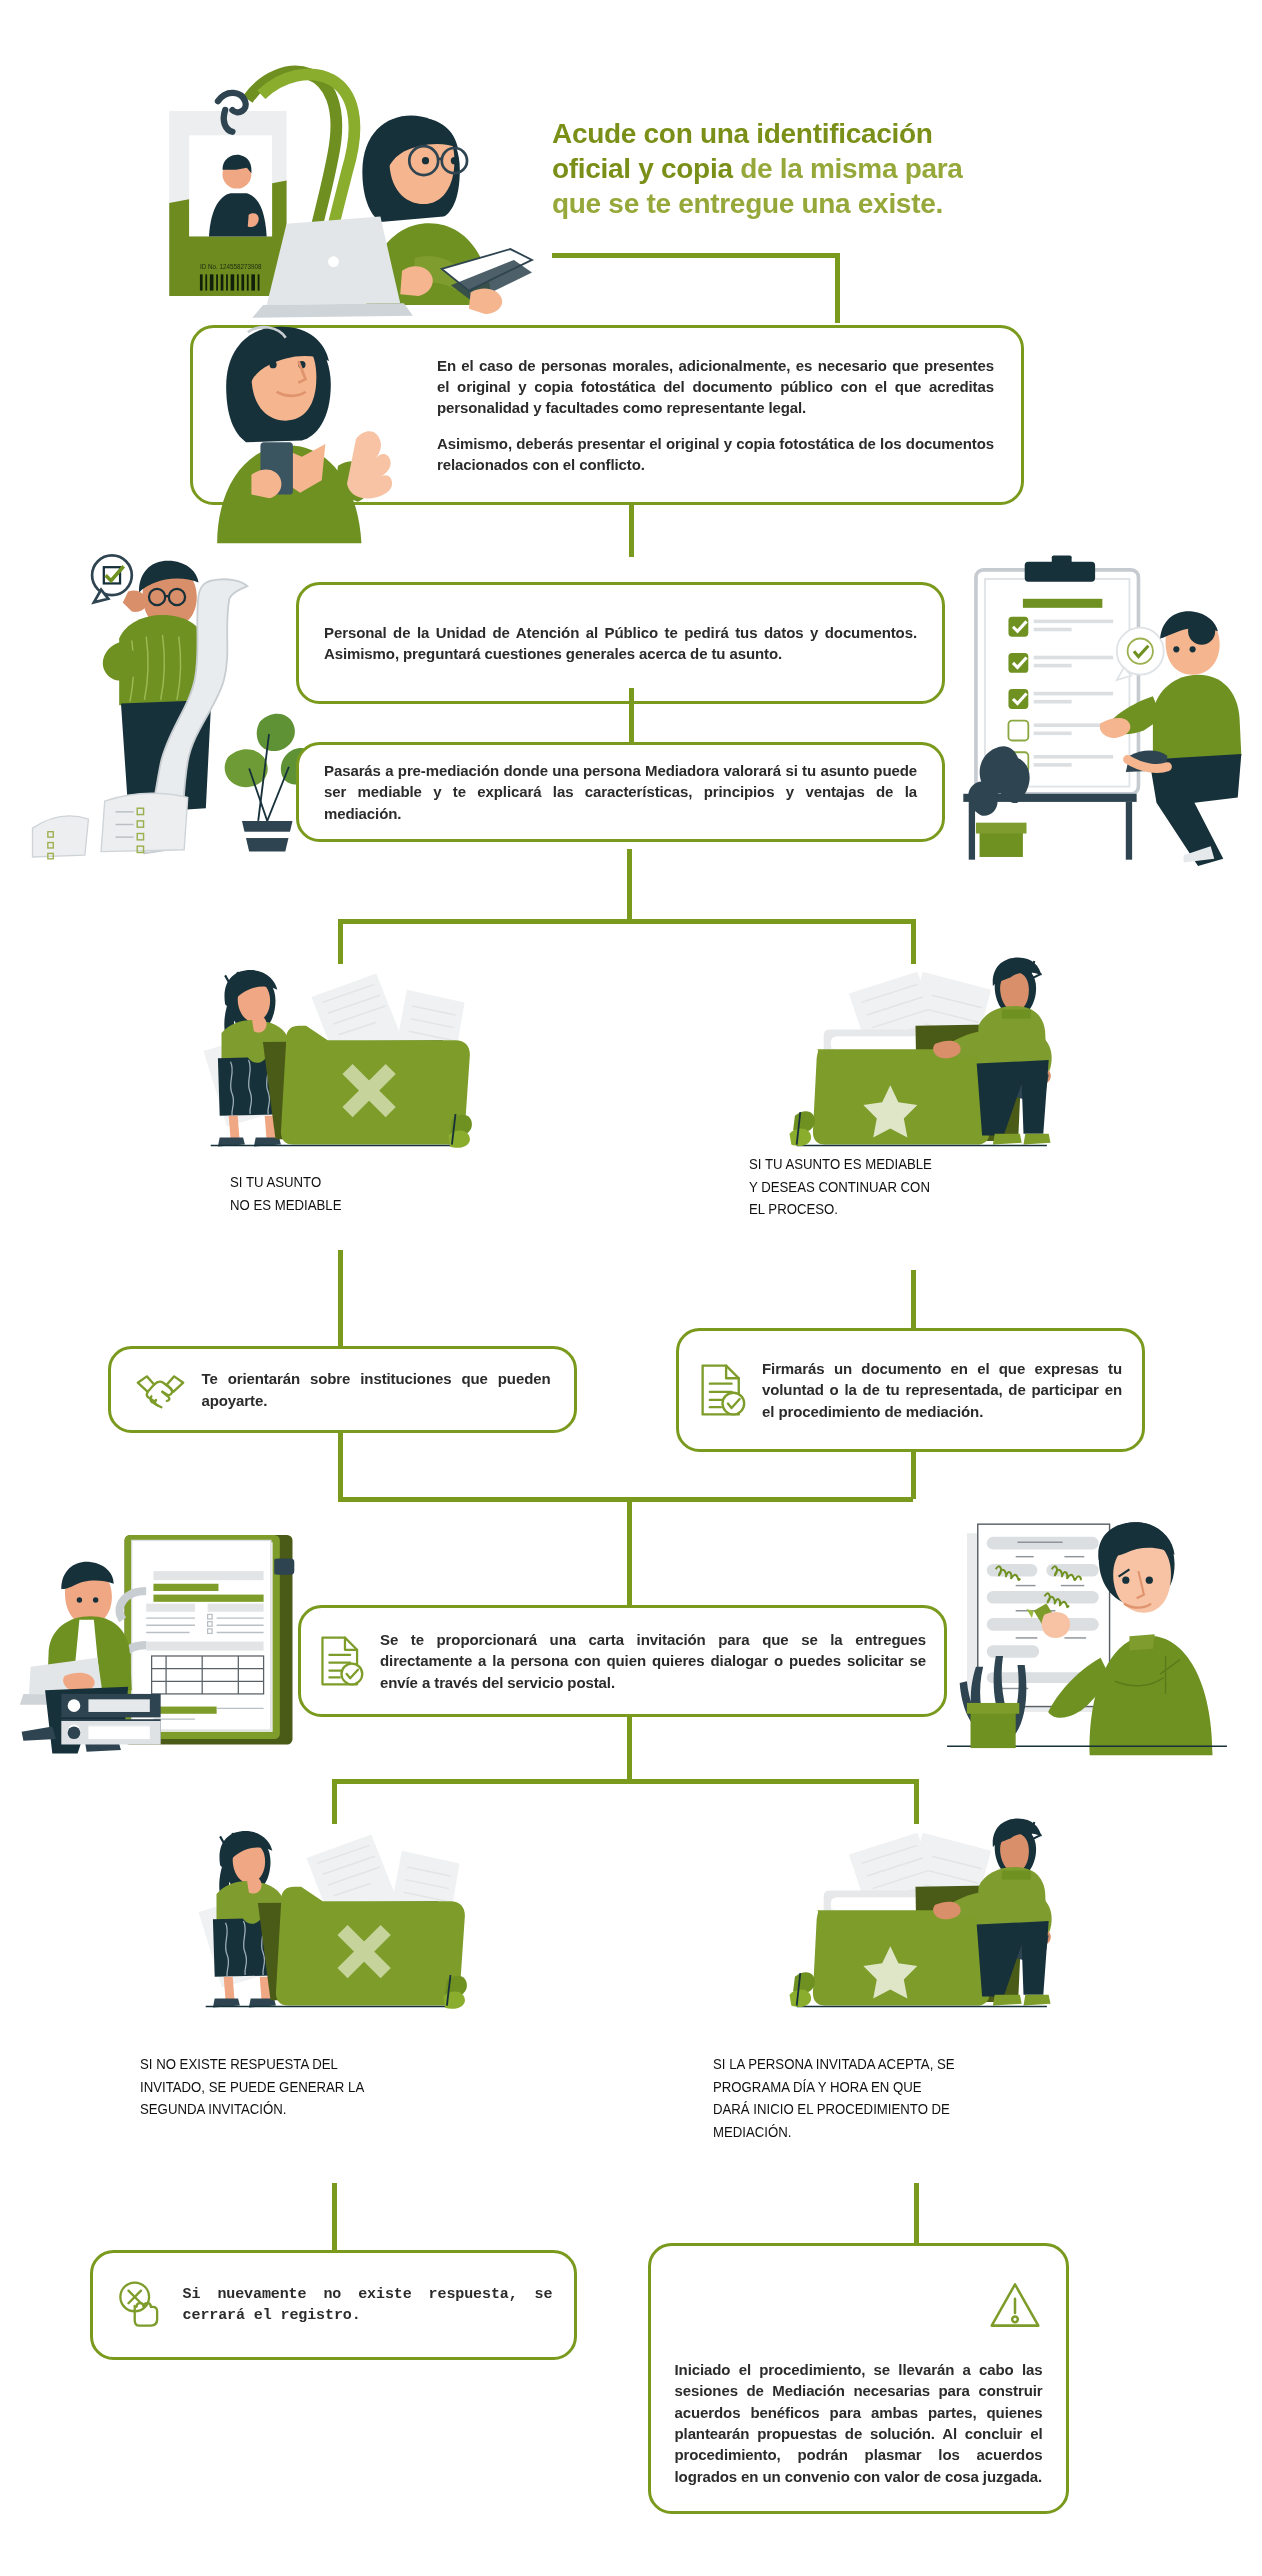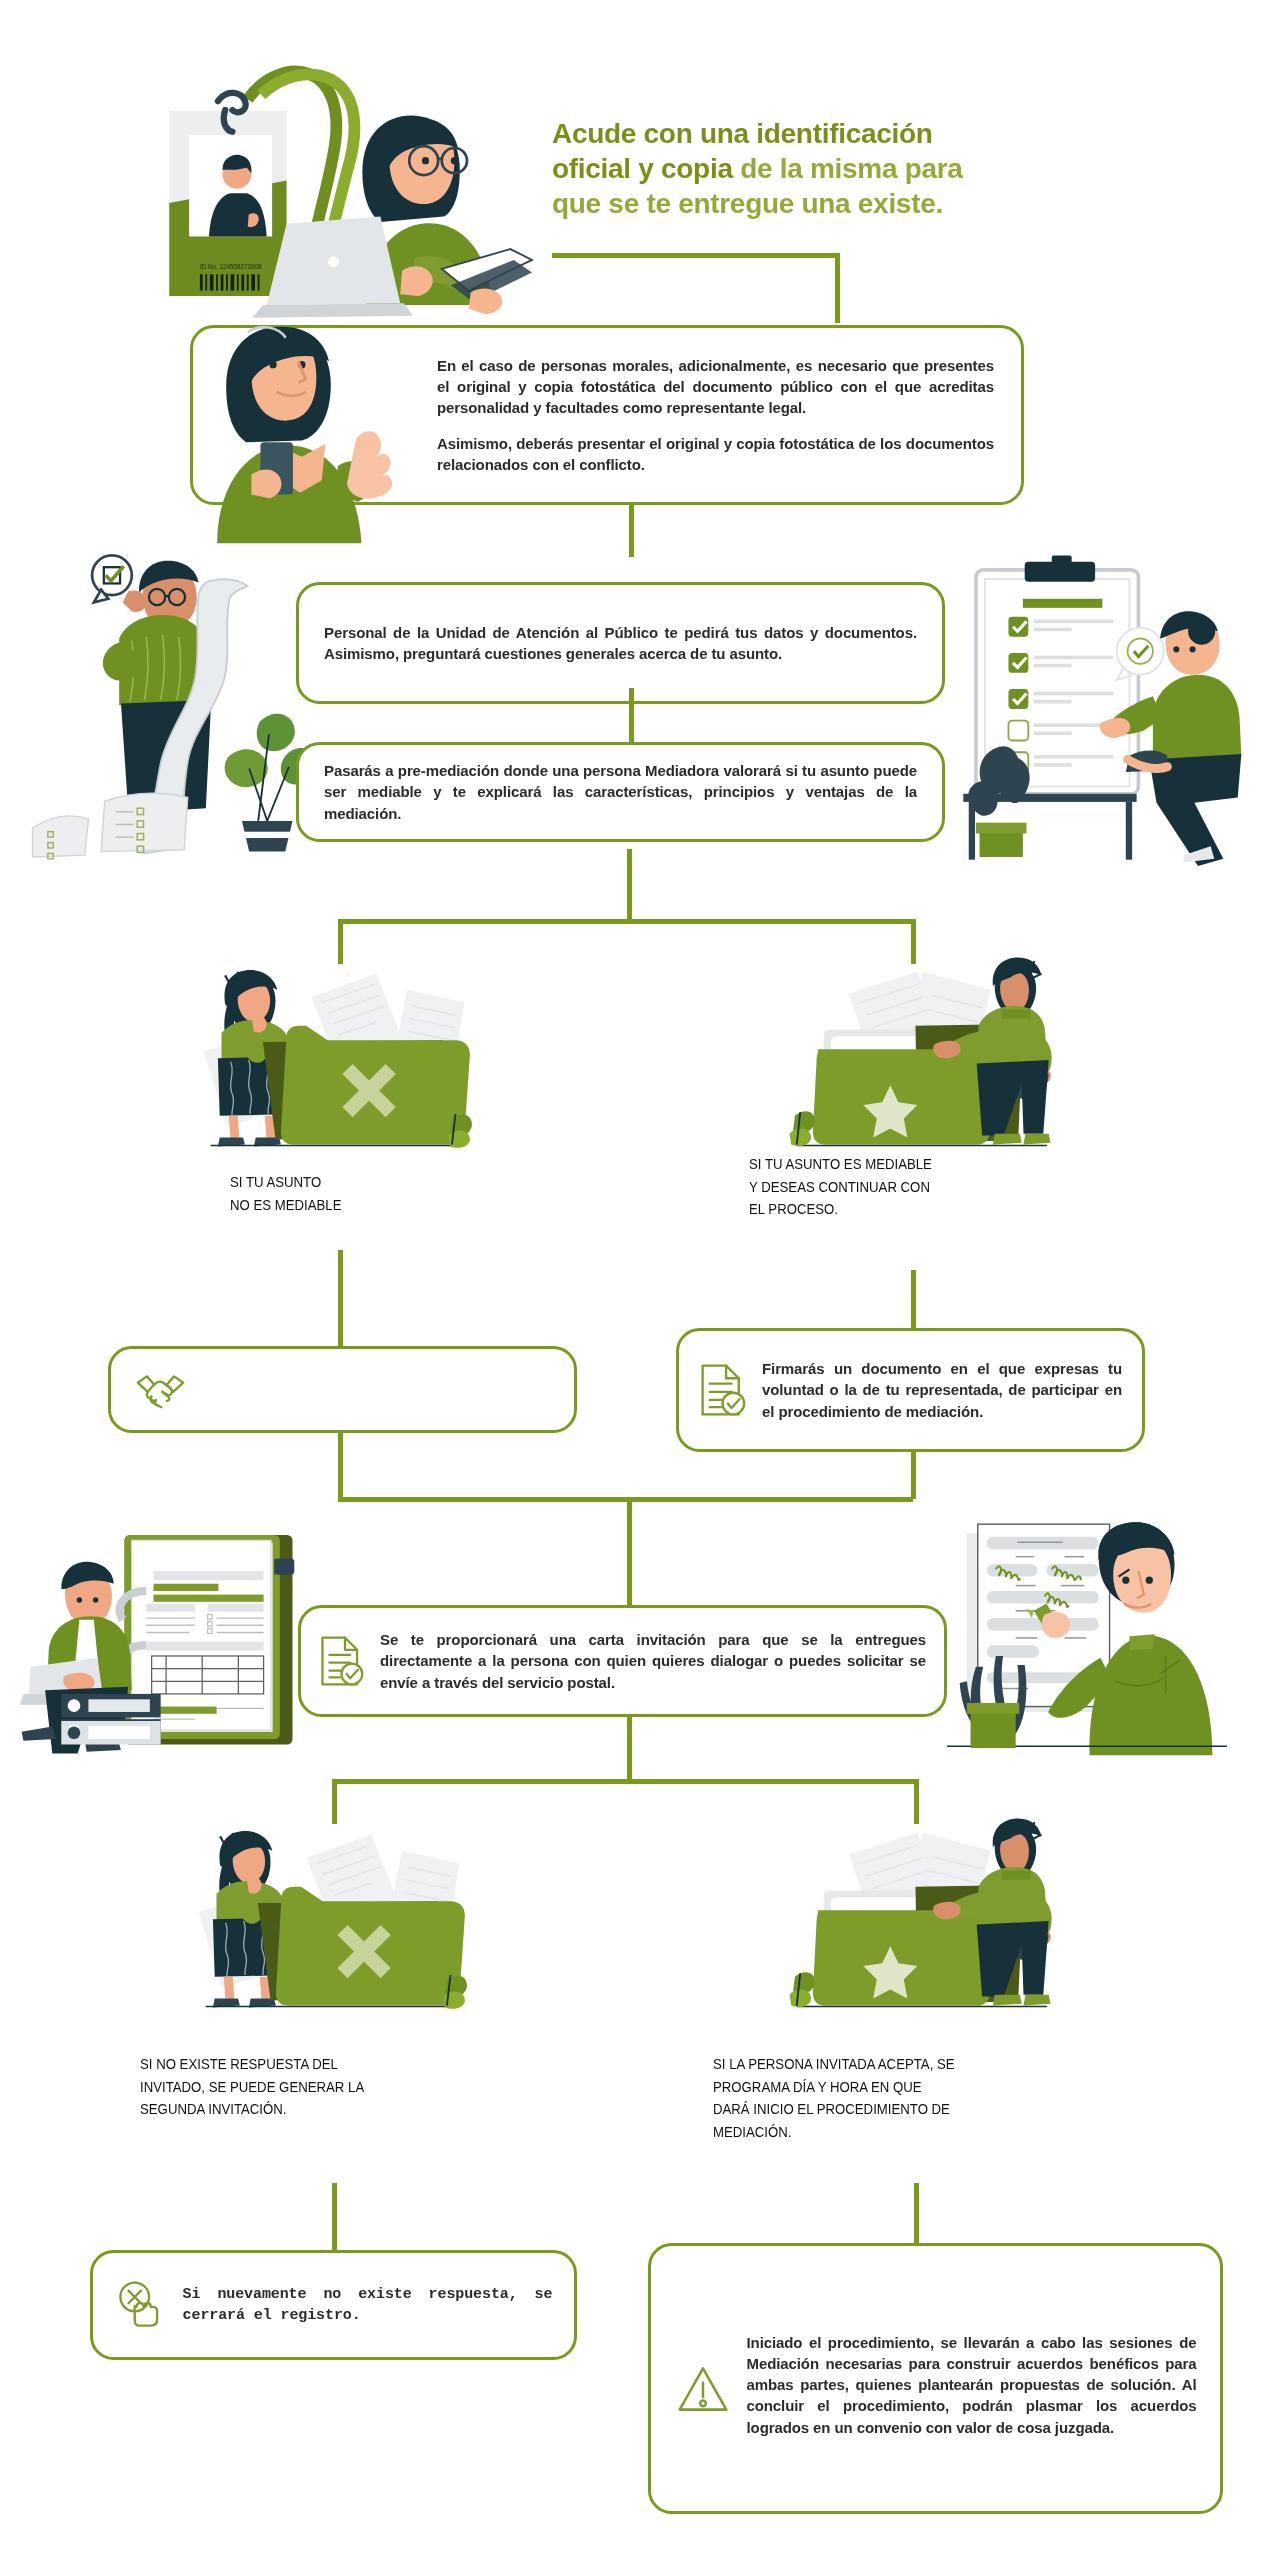--- a/index.html
+++ b/index.html
@@ -457,20 +457,21 @@
           <path d="M3 14 L13 7 L21 16 L14 24 Z"></path>
           <path d="M53 14 L43 7 L35 16 L42 24 Z"></path>
           <path d="M21 16 C24 13 28 12 31 14 L39 20 C42 23 41 27 37 28 L30 24"></path>
           <path d="M14 24 C12 27 13 30 16 31 L22 35"></path>
           <path d="M18 29 C16 32 17 35 20 36 L25 39"></path>
           <path d="M23 33 C21 36 22 38 25 39 L29 41"></path>
           <path d="M30 24 L36 29 C39 31 38 34 35 34"></path>
         </g>
       </svg>
     </span>
+    <p>Te orientarán sobre instituciones que pueden apoyarte.</p>
   </div>
 
   <div class="box" style="left:676px; top:1328px; width:469px; height:124px; padding:6px 20px;">
     <span class="ico">
       <svg width="47" height="56" viewBox="0 0 52 62">
         <g fill="none" stroke="#7d9c2a" stroke-width="2.6" stroke-linejoin="round" stroke-linecap="round">
           <path d="M4 4 L30 4 L44 18 L44 58 L4 58 Z"></path>
           <path d="M30 4 L30 18 L44 18"></path>
           <line x1="12" y1="24" x2="36" y2="24"></line>
           <line x1="12" y1="33" x2="36" y2="33"></line>
@@ -780,21 +781,21 @@
           <line x1="29" y1="13" x2="15" y2="27"></line>
           <path d="M22 30 l0 16 c0 4 2 6 5 6 l13 0 c5 0 7 -3 7 -7 l0 -9 c0 -3 -2 -5 -5 -5 l-2 0"></path>
           <path d="M40 31 c0 -3 -2 -4 -4 -4 c-2 0 -4 1 -4 4"></path>
           <path d="M32 31 c0 -3 -2 -4 -4 -4 c-2 0 -4 1 -4 4"></path>
         </g>
       </svg>
     </span>
     <p>Si nuevamente no existe respuesta, se cerrará el registro.</p>
   </div>
 
-  <div class="box" style="left:648px; top:2243px; width:575px; height:271px; padding:12.6px 23.5px; align-items:center;">
+  <div class="box" style="left:648px; top:2243px; width:421px; height:271px; padding:12.6px 23.5px; align-items:flex-end;flex-direction:column;">
     <span class="ico" style="margin-top:20px;">
       <svg width="56" height="52" viewBox="0 0 62 58">
         <g fill="none" stroke="#7d9c2a" stroke-width="2.8" stroke-linejoin="round" stroke-linecap="round">
           <path d="M31 6 L57 52 L5 52 Z"></path>
           <line x1="31" y1="22" x2="31" y2="38"></line>
           <circle cx="31" cy="45" r="3.2"></circle>
         </g>
       </svg>
     </span>
     <p style="padding-top:12.6px;">Iniciado el procedimiento, se llevarán a cabo las sesiones de Mediación necesarias para construir acuerdos benéficos para ambas partes, quienes plantearán propuestas de solución. Al concluir el procedimiento, podrán plasmar los acuerdos logrados en un convenio con valor de cosa juzgada.</p>

